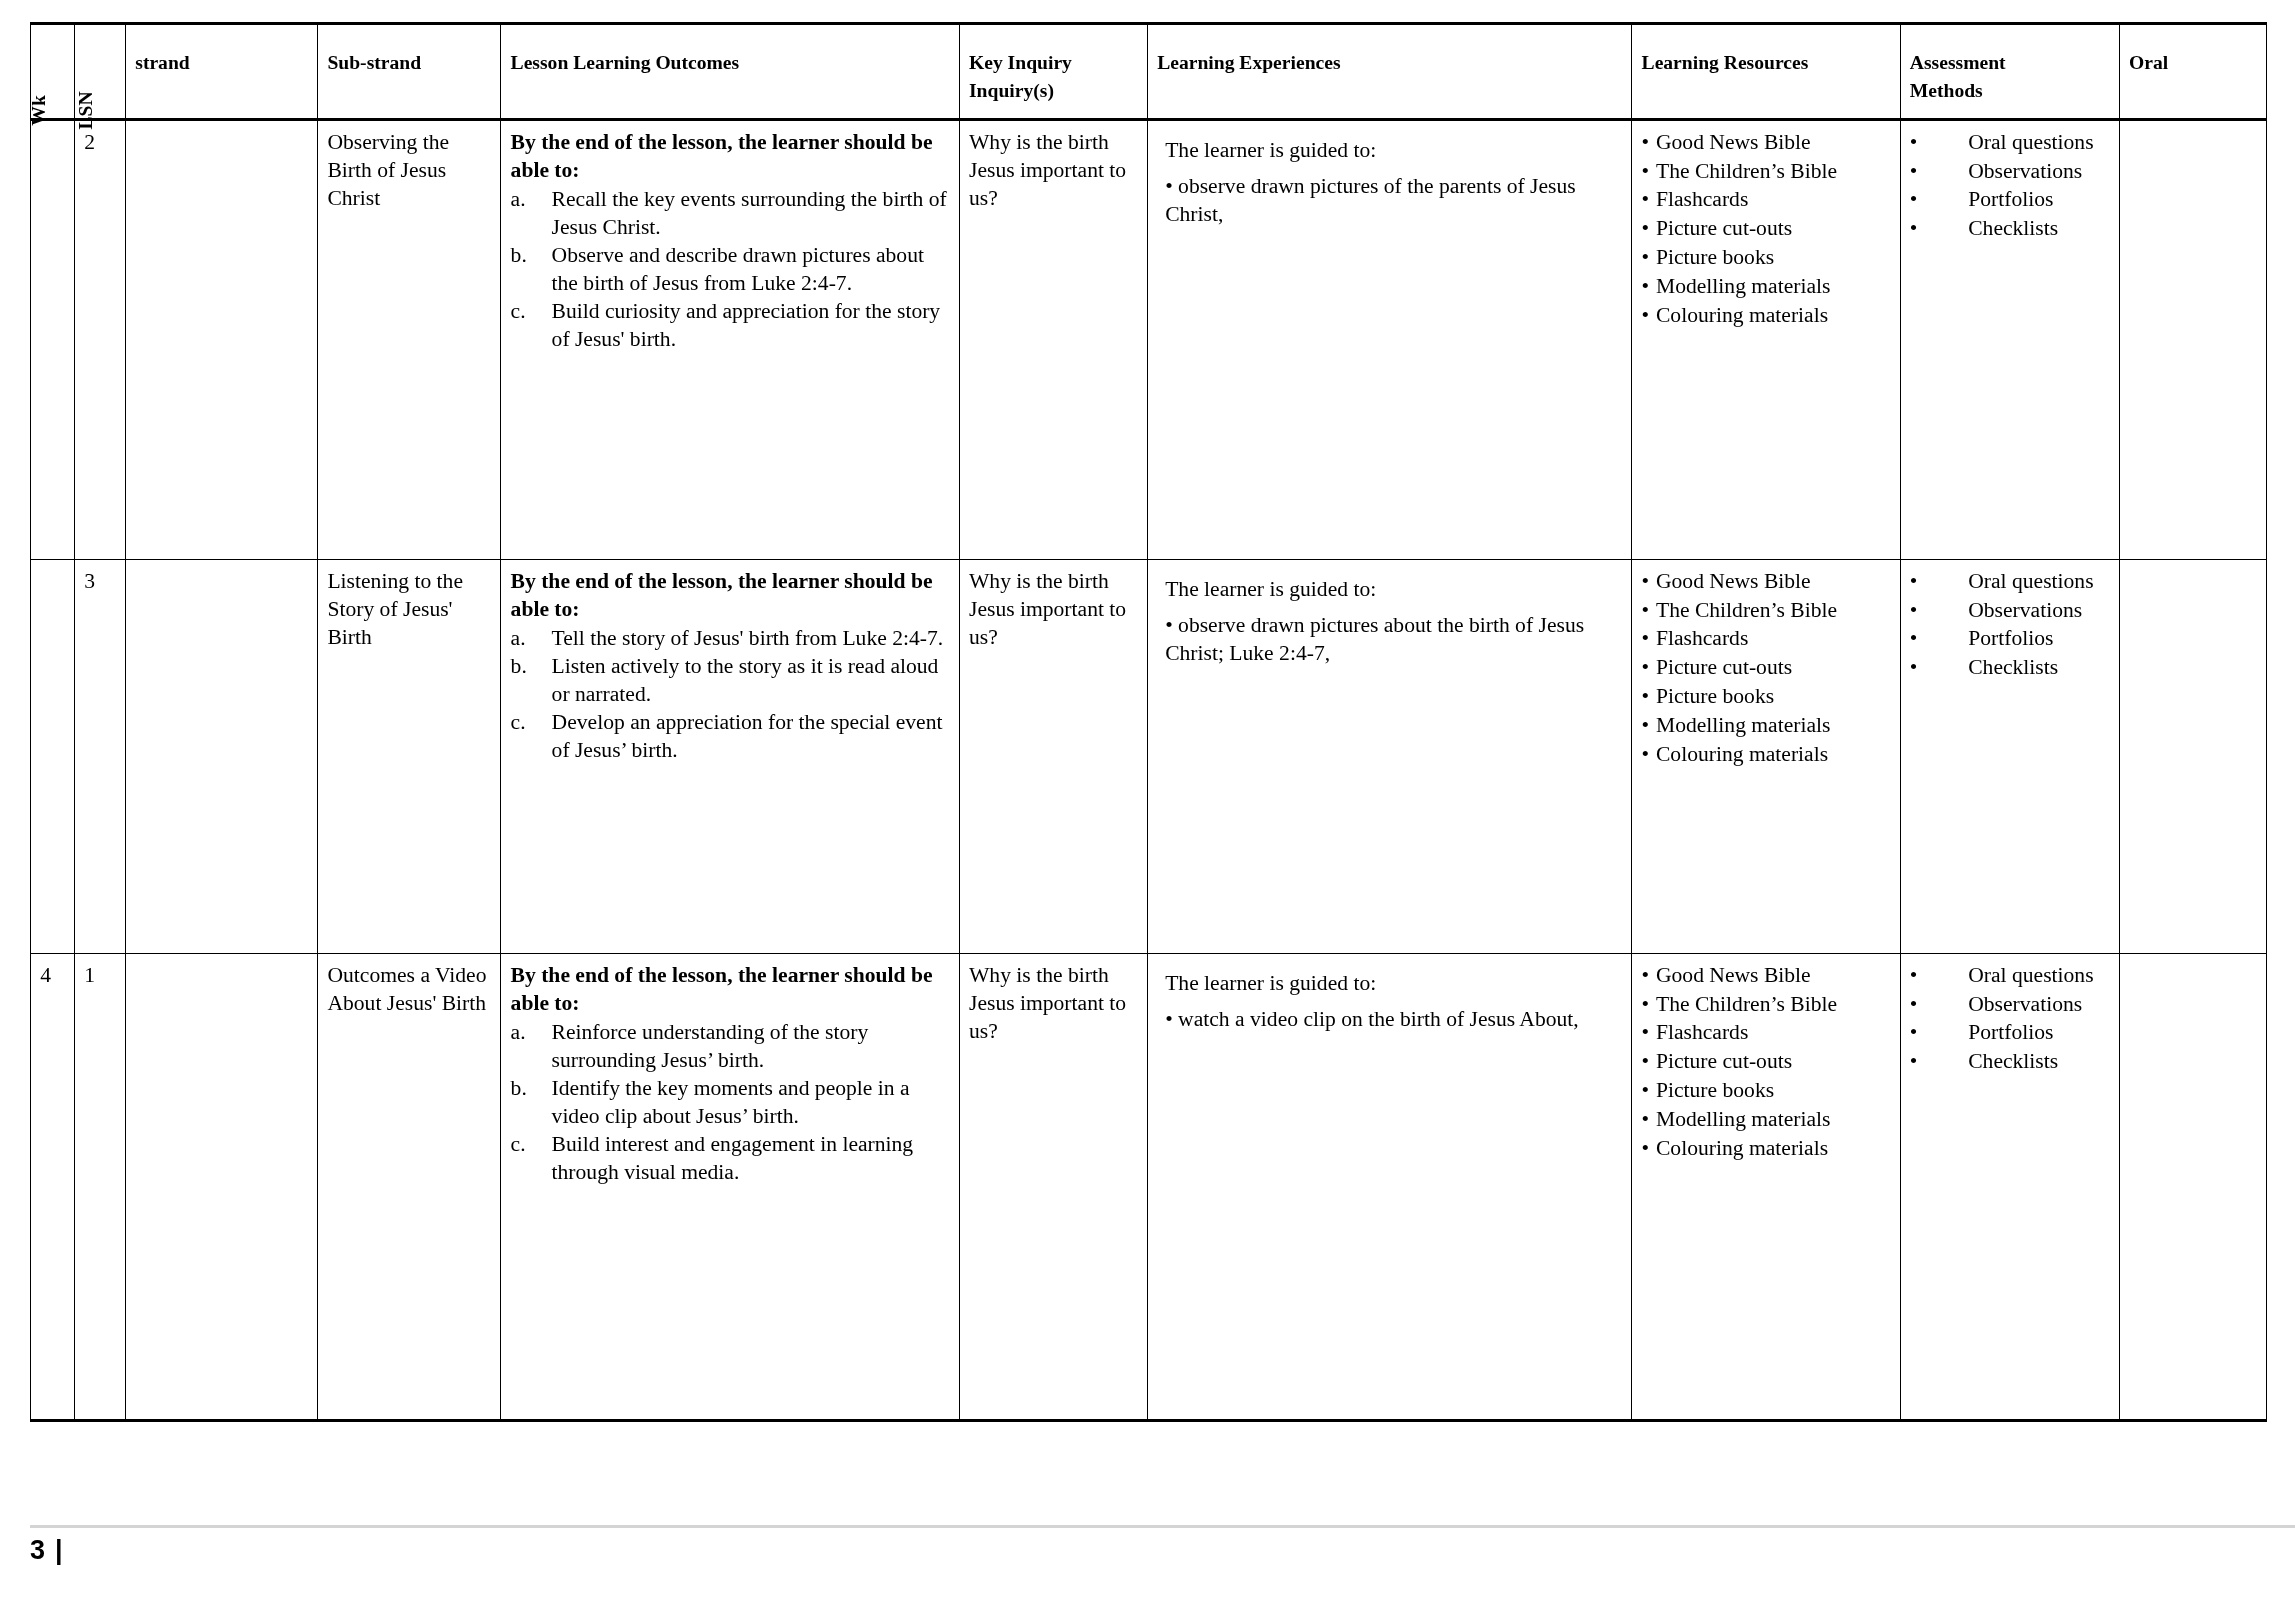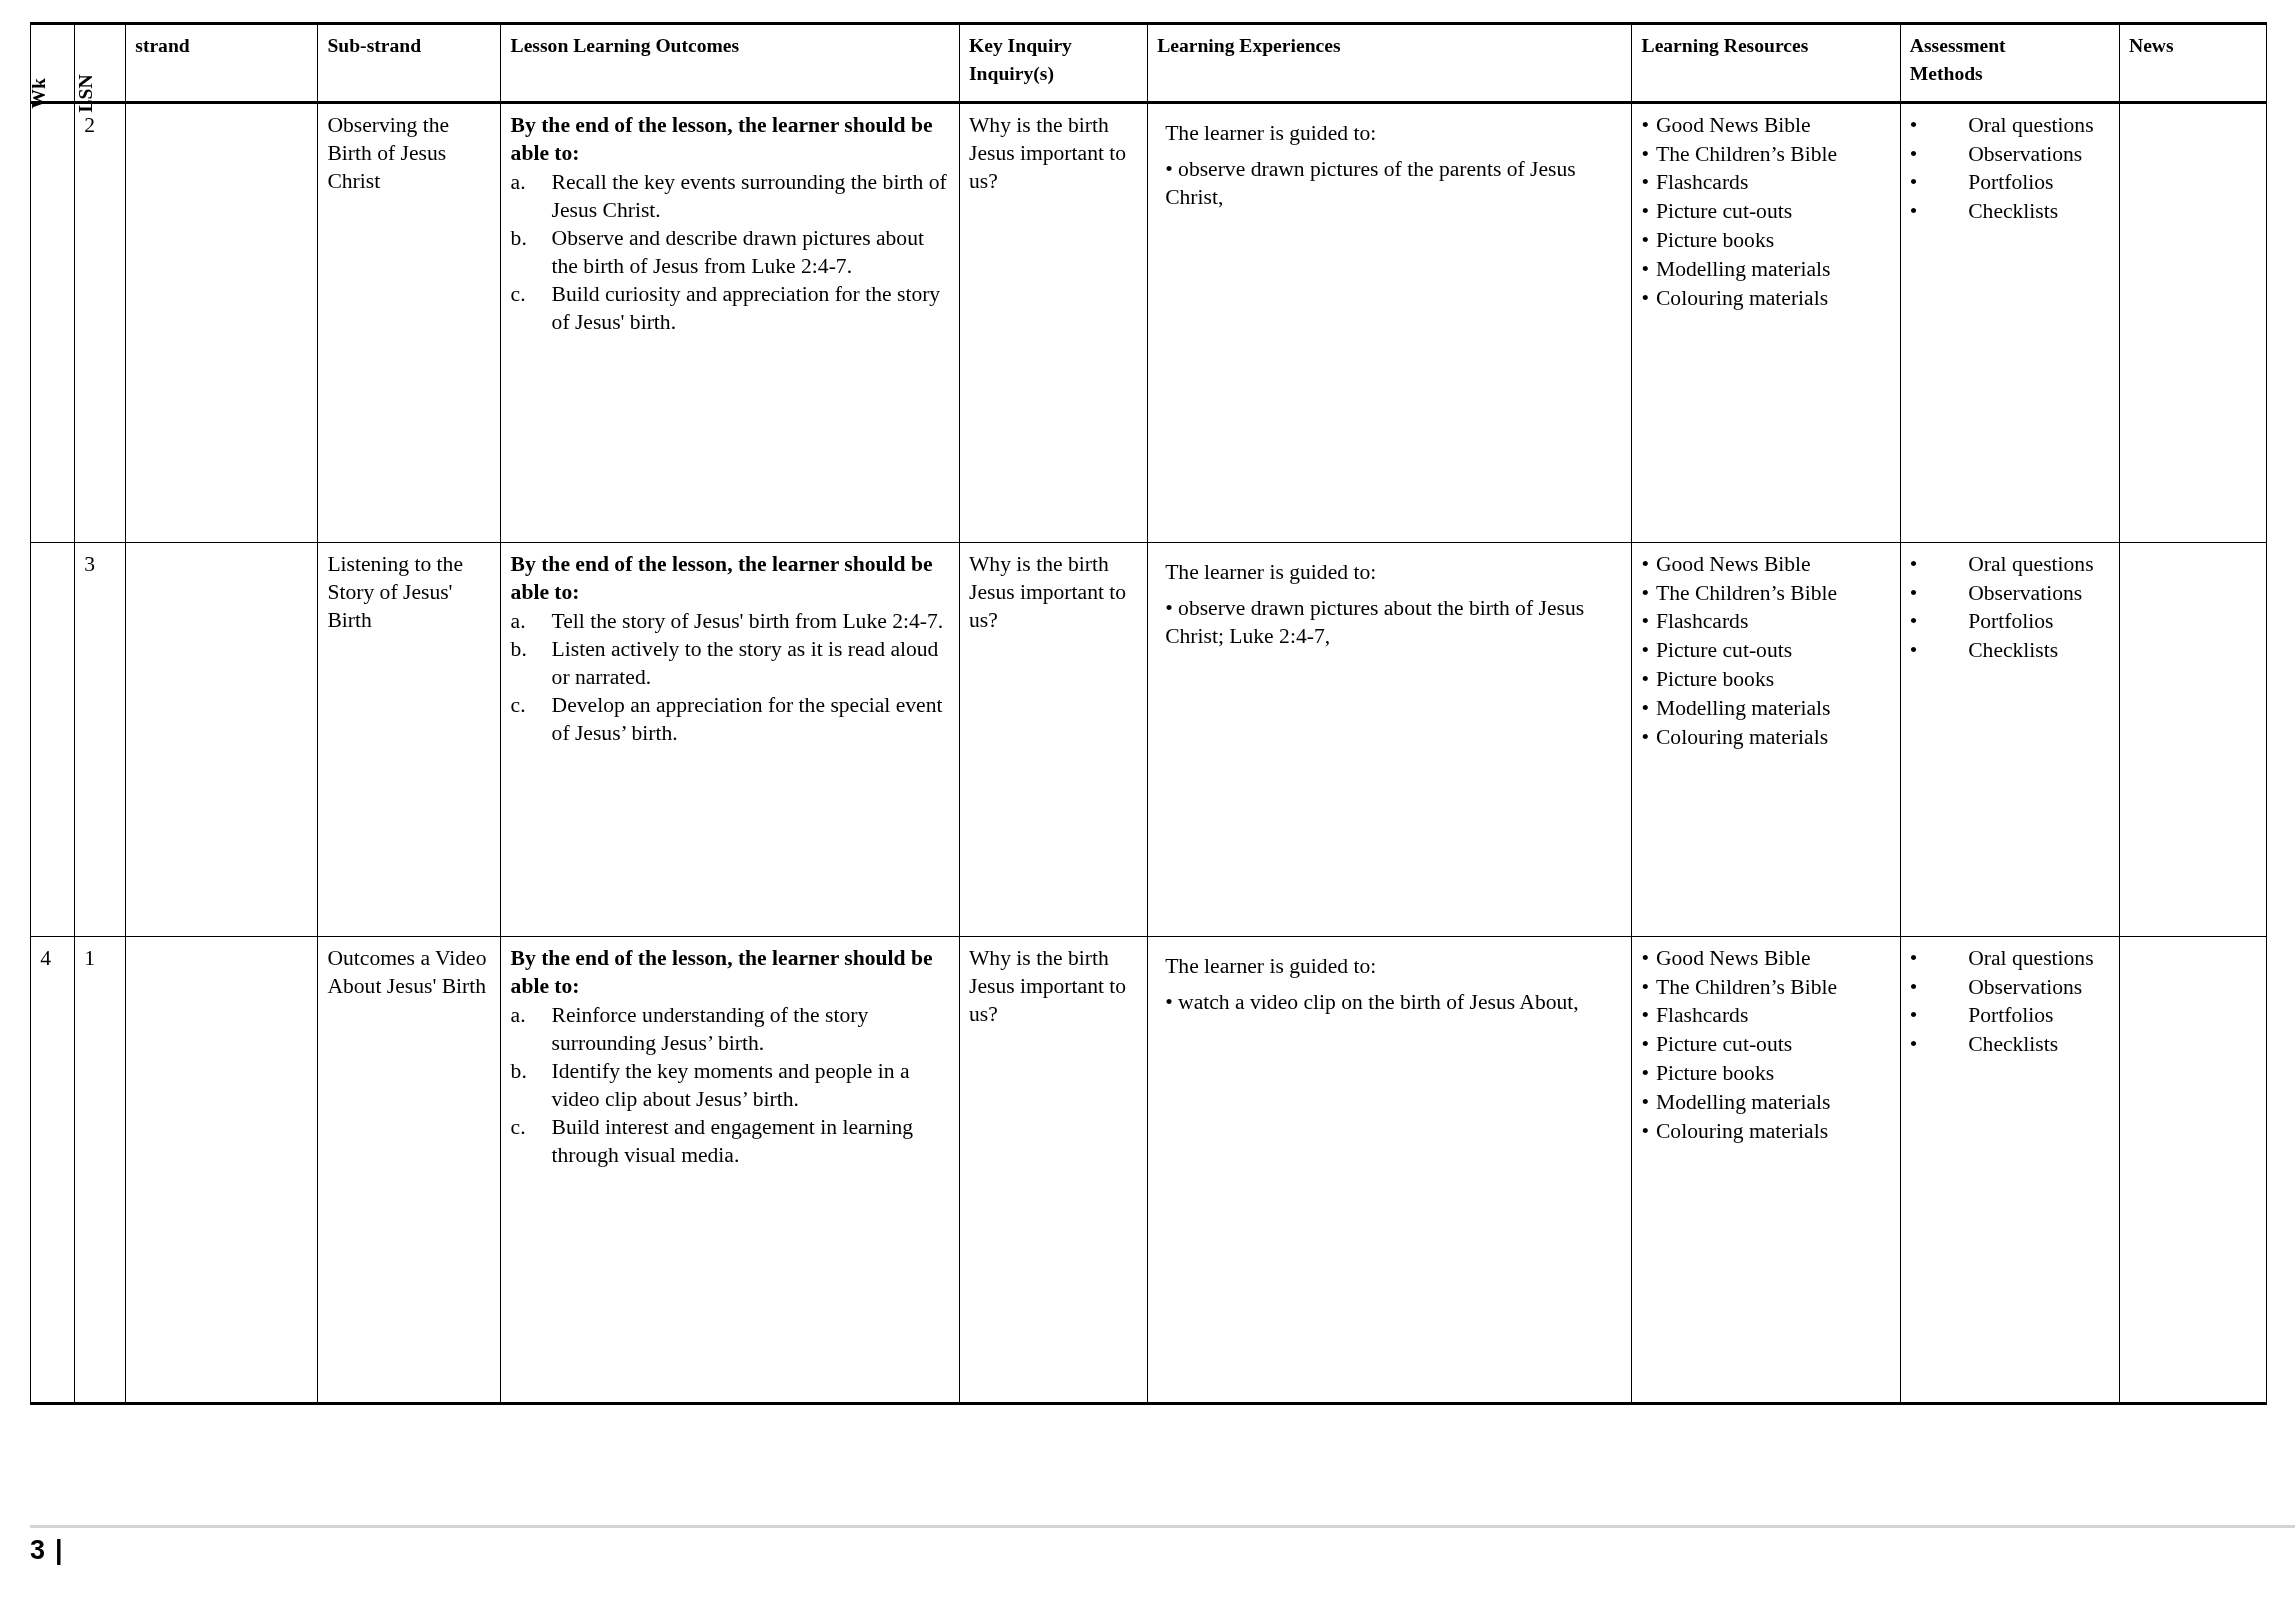--- a/index.html
+++ b/index.html
@@ -44,21 +44,21 @@
   }
 
   
   .sow-table thead th {
     border-top-width: 3.3px;
     border-bottom-width: 3.3px;
     font-weight: bold;
     font-size: 19.6px;
     line-height: 1.45;
     height: 63px;
-    padding-top: 7px;
+    padding-top: 24px;
   }
   .sow-table tbody tr:last-child td {
     border-bottom-width: 3.3px;
   }
 
   
   .rot-head {
     position: relative;
     padding: 0 !important;
   }
@@ -204,21 +204,21 @@
           <span>Learning Experiences</span>
         </th>
         <th>
           <span>Learning Resources</span>
         </th>
         <th>
           <div>Assessment</div>
           <div>Methods</div>
         </th>
         <th>
-          <span>News</span>
+          <span>Oral</span>
         </th>
       </tr>
     </thead>
 
     <tbody id="table-body">
         <tr class="row-h1">
           <td class="num-cell wk"></td>
           <td class="num-cell">2</td>
           <td class="sub-cell"></td>
           <td class="sub-cell">Observing the Birth of Jesus Christ</td>

